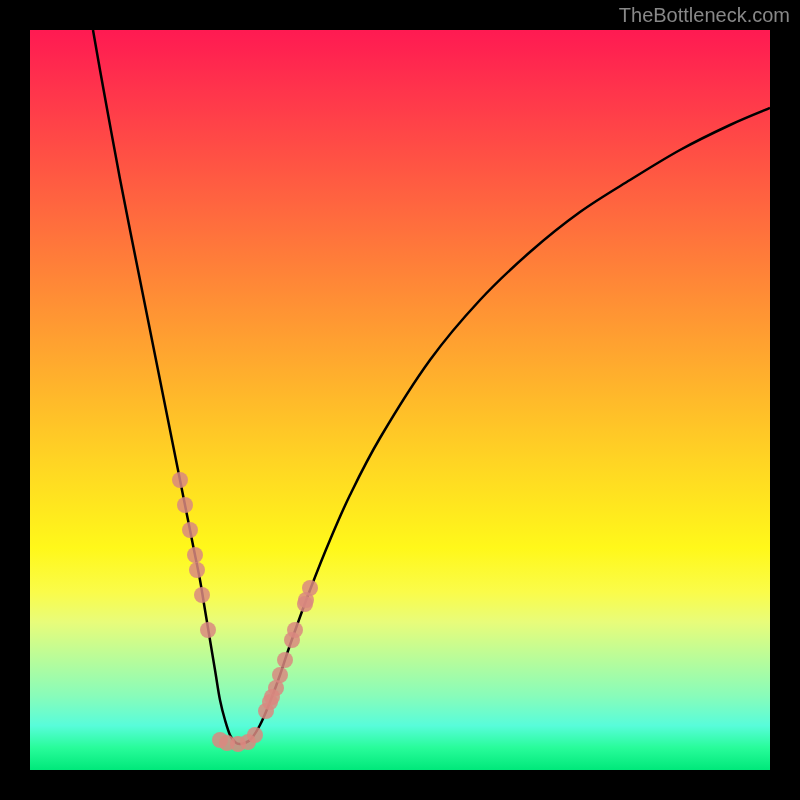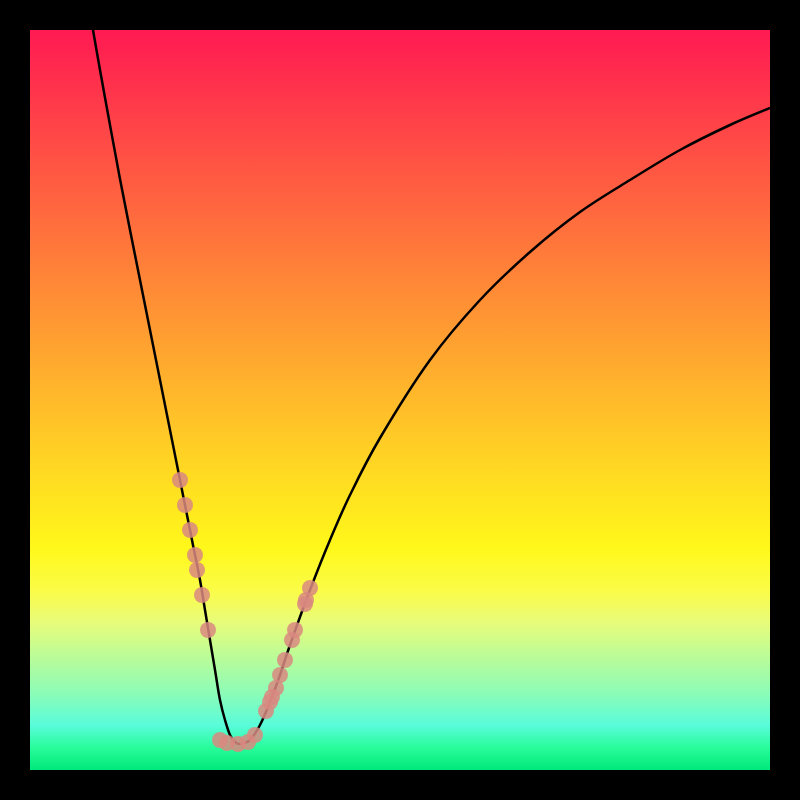--- a/index.html
+++ b/index.html
@@ -49,20 +49,21 @@
     left: 0;
     top: 0;
     width: 740px;
     height: 740px;
   }
 </style>
 </head>
 <body>
 
 <div class="container">
+  <div class="watermark">TheBottleneck.com</div>
   <div class="plot-area">
     <svg class="chart-svg" viewBox="0 0 740 740">
       <path id="curve-path" fill="none" stroke="#000" stroke-width="2.5" d="M 63 0 C 64.2 6.7, 67.2 24.2, 70 40 C 72.8 55.8, 76.7 76.8, 80 95 C 83.3 113.2, 86.7 131.5, 90 149 C 93.3 166.5, 96.7 183.2, 100 200 C 103.3 216.8, 106.7 233.3, 110 250 C 113.3 266.7, 116.7 283.3, 120 300 C 123.3 316.7, 126.7 333.3, 130 350 C 133.3 366.7, 136.7 383.3, 140 400 C 143.3 416.7, 146.7 433.3, 150 450 C 153.3 466.7, 157.5 487.5, 160 500 C 162.5 512.5, 163.3 516.7, 165 525 C 166.7 533.3, 168.3 540.8, 170 550 C 171.7 559.2, 173.3 570.0, 175 580 C 176.7 590.0, 178.3 600.0, 180 610 C 181.7 620.0, 183.3 630.0, 185 640 C 186.7 650.0, 188.3 661.7, 190 670 C 191.7 678.3, 193.3 684.2, 195 690 C 196.7 695.8, 198.3 701.3, 200 705 C 201.7 708.7, 203.3 710.5, 205 712 C 206.7 713.5, 207.5 714.3, 210 714 C 212.5 713.7, 216.7 713.2, 220 710 C 223.3 706.8, 226.7 701.3, 230 695 C 233.3 688.7, 236.7 680.3, 240 672 C 243.3 663.7, 246.7 654.5, 250 645 C 253.3 635.5, 255.0 629.2, 260 615 C 265.0 600.8, 273.3 577.5, 280 560 C 286.7 542.5, 293.3 525.8, 300 510 C 306.7 494.2, 311.7 482.0, 320 465 C 328.3 448.0, 336.7 430.5, 350 408 C 363.3 385.5, 383.3 353.0, 400 330 C 416.7 307.0, 433.3 288.0, 450 270 C 466.7 252.0, 483.3 236.7, 500 222 C 516.7 207.3, 533.3 194.0, 550 182 C 566.7 170.0, 583.3 160.3, 600 150 C 616.7 139.7, 633.3 129.2, 650 120 C 666.7 110.8, 685.0 102.0, 700 95 C 715.0 88.0, 733.3 80.8, 740 78"></path>
       <g id="markers-group">
           <circle cx="150" cy="450" r="8" fill="#d98880" fill-opacity="0.85"></circle>
           <circle cx="155" cy="475" r="8" fill="#d98880" fill-opacity="0.85"></circle>
           <circle cx="160" cy="500" r="8" fill="#d98880" fill-opacity="0.85"></circle>
           <circle cx="165" cy="525" r="8" fill="#d98880" fill-opacity="0.85"></circle>
           <circle cx="167" cy="540" r="8" fill="#d98880" fill-opacity="0.85"></circle>
           <circle cx="172" cy="565" r="8" fill="#d98880" fill-opacity="0.85"></circle>

